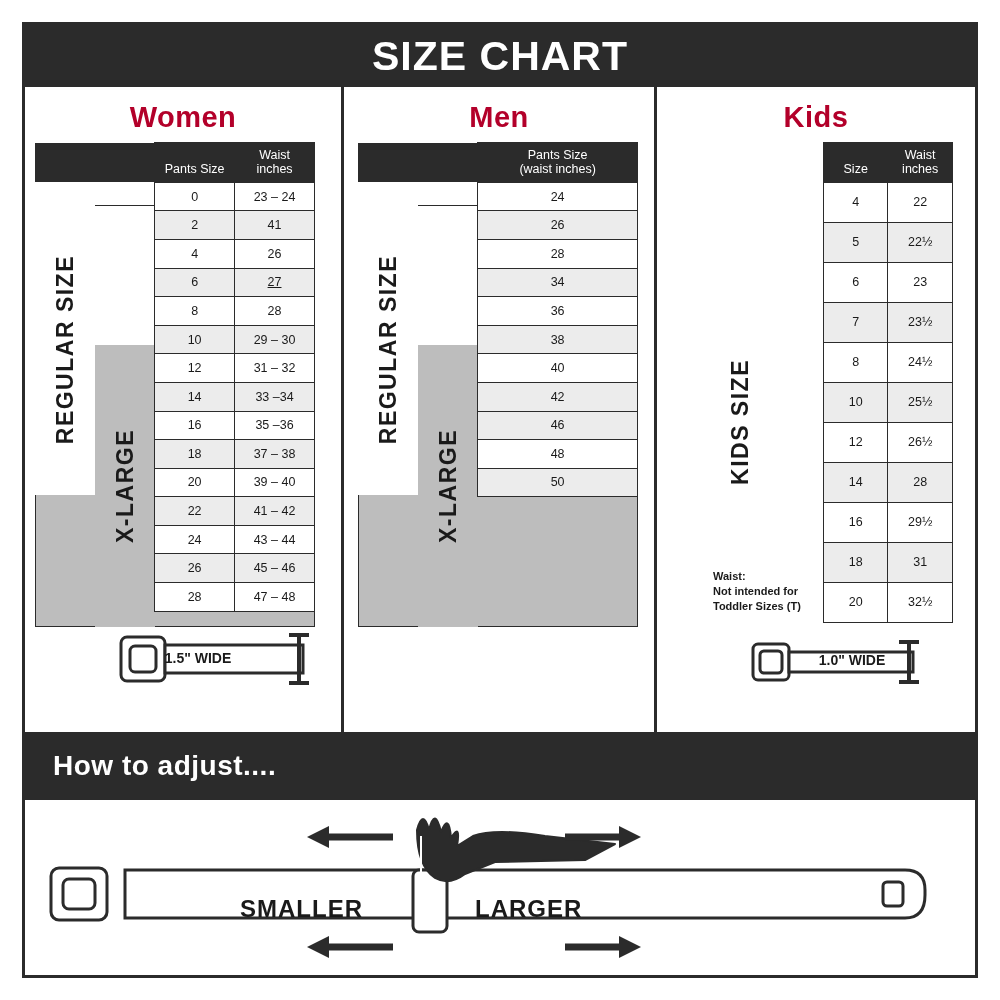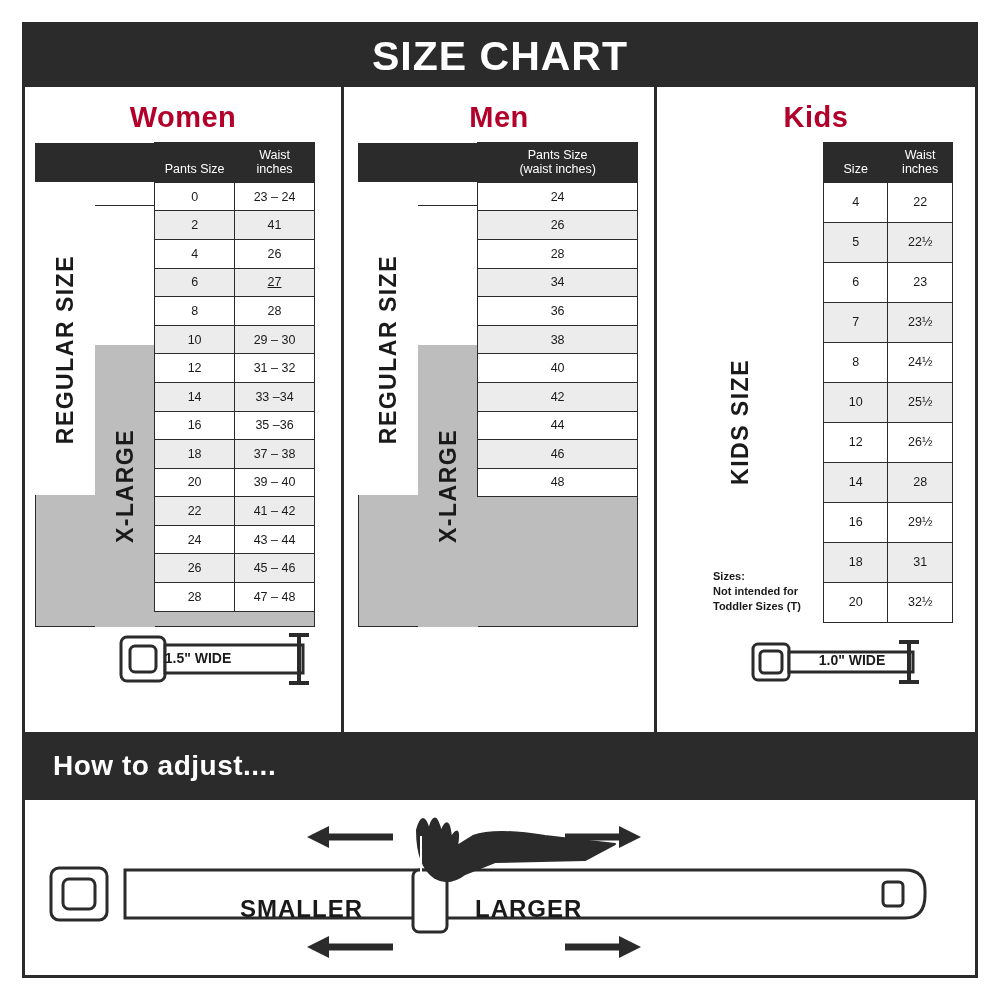--- a/index.html
+++ b/index.html
@@ -352,44 +352,44 @@
               <tr>
                 <td style="width: 120px; border: none; background: transparent;"></td>
                 <td class="row-cell" style="width: 160px;">40</td>
               </tr>
               <tr>
                 <td style="width: 120px; border: none; background: transparent;"></td>
                 <td class="row-cell alt" style="width: 160px;">42</td>
               </tr>
               <tr>
                 <td style="width: 120px; border: none; background: transparent;"></td>
-                <td class="row-cell" style="width: 160px;">44</td>
-              </tr>
-              <tr>
-                <td style="width: 120px; border: none; background: transparent;"></td>
                 <td class="row-cell alt" style="width: 160px;">46</td>
               </tr>
               <tr>
                 <td style="width: 120px; border: none; background: transparent;"></td>
                 <td class="row-cell" style="width: 160px;">48</td>
+              </tr>
+              <tr>
+                <td style="width: 120px; border: none; background: transparent;"></td>
+                <td class="row-cell alt" style="width: 160px;">50</td>
               </tr>
             </tbody>
         </table>
       </div>
     </div>
 
     <div class="col col-kids">
       <div class="col-head">Kids</div>
 
       <div class="vbar kids" style="left:48px; top:190px; width:70px; height:290px;">
         <span>KIDS SIZE</span>
       </div>
 
       <div class="note-block" style="left:56px; top:482px; width:130px;">
-        <div>Sizes:</div>
+        <div>Waist:</div>
         <div>Not intended for</div>
         <div>Toddler Sizes (T)</div>
       </div>
 
       <div class="tbl-wrap" style="left:166px; top:55px; width:130px;">
         <table class="tbl" style="width:130px;">
           <thead>
             <tr>
               <td class="hdr-cell" style="width:65px; vertical-align:bottom;">
                 <span>Size</span>

